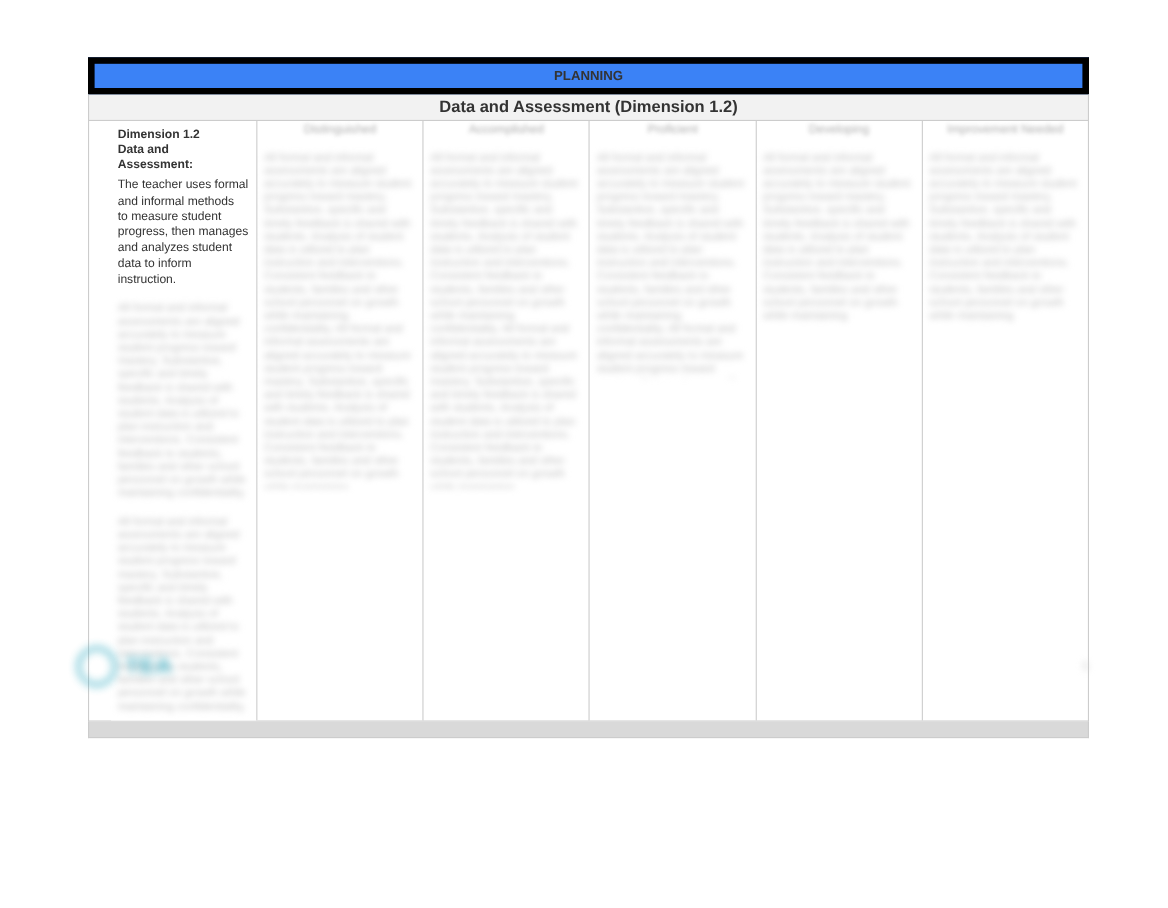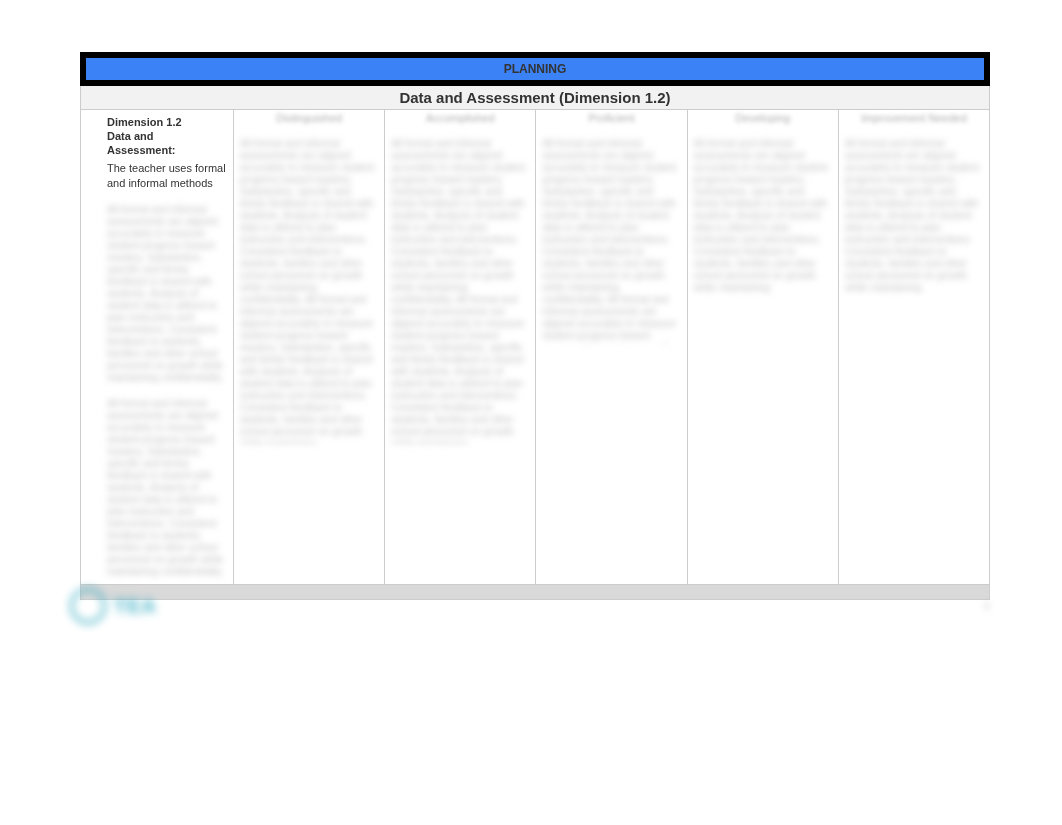--- a/index.html
+++ b/index.html
@@ -36,20 +36,21 @@
   <div class="grid">
 
     <div class="col0">
       <div class="dimtitle">
         <span>Dimension 1.2</span><br>
         <span>Data and</span><br>
         <span>Assessment:</span>
       </div>
       <div class="dimbody">
         <span>The teacher uses formal and informal methods</span><br>
+        <span>to measure student progress, then manages and analyzes student data to inform instruction.</span>
       </div>
       <div class="col0-blur">
         <span>All formal and informal assessments are aligned accurately to measure student progress toward mastery. Substantive, specific and timely feedback is shared with students. Analysis of student data is utilized to plan instruction and interventions. Consistent feedback to students, families and other school personnel on growth while maintaining confidentiality.</span>
       </div>
       <div class="col0-blur">
         <span>All formal and informal assessments are aligned accurately to measure student progress toward mastery. Substantive, specific and timely feedback is shared with students. Analysis of student data is utilized to plan instruction and interventions. Consistent feedback to students, families and other school personnel on growth while maintaining confidentiality.</span>
       </div>
     </div>
 
     <div class="col">

